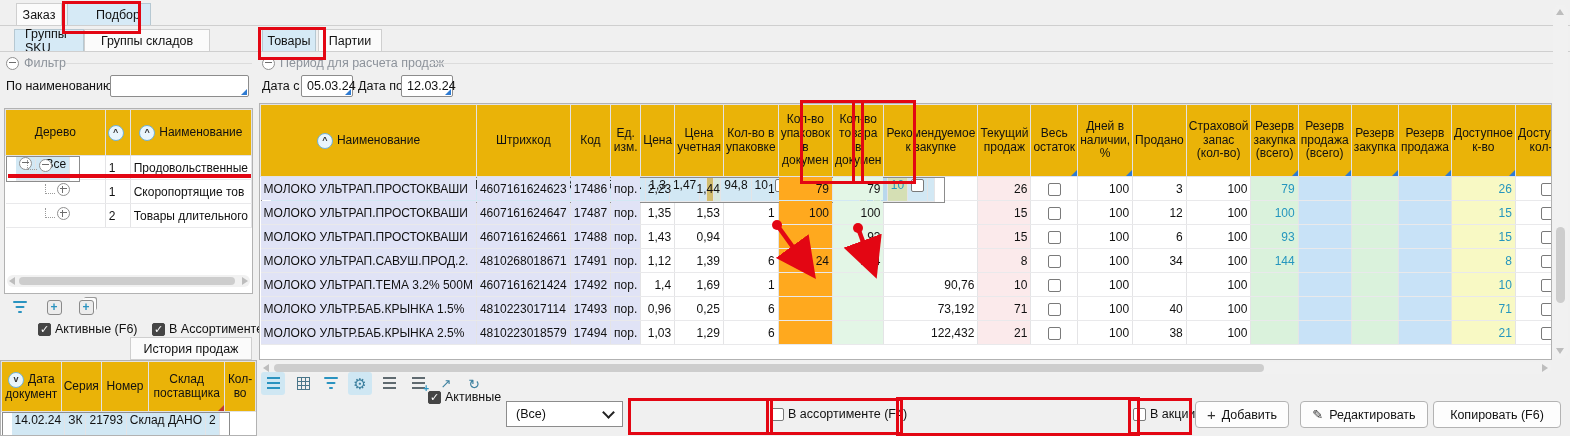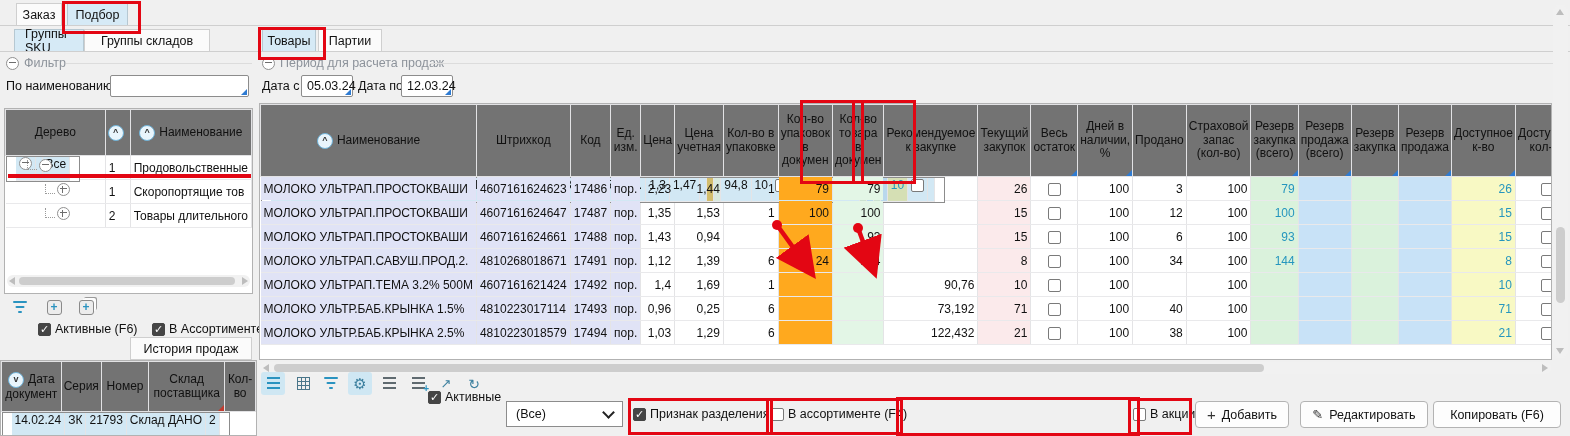--- a/index.html
+++ b/index.html
@@ -18,21 +18,21 @@
   .circ{display:inline-block;width:11px;height:11px;border:1px solid #909090;border-radius:50%;position:relative;background:#fff;flex:0 0 auto;}
   .circ::after{content:"";position:absolute;left:2px;right:2px;top:4px;height:1px;background:#6e6e6e;}
   .circ.plus::before{content:"";position:absolute;top:2px;bottom:2px;left:4px;width:1px;background:#6e6e6e;}
   
   .inputbox{position:absolute;background:#fff;border:1px solid #8c8c8c;border-radius:2px;box-sizing:border-box;
             display:flex;align-items:center;padding:0 5px;font-size:12.5px;}
   .inputbox::after{content:"";position:absolute;right:1px;bottom:1px;border-left:6px solid transparent;border-bottom:6px solid #2e7bd2;}
   
   .tblwrap{position:absolute;background:#fff;border:1px solid #b2b2b2;overflow:hidden;box-sizing:border-box;}
   table.grid{border-collapse:collapse;table-layout:fixed;background:#fff;}
-  table.grid th{font-weight:400;font-size:12px;background:#737373;border:1px solid #e2e2e4;
+  table.grid th{font-weight:400;font-size:12px;background:#eab308;border:1px solid #e2e2e4;
                 text-align:center;vertical-align:middle;padding:1px 2px;position:relative;overflow:hidden;line-height:1.15;}
   table.grid td{font-size:12px;height:23px;padding:0 3px;border-right:1px solid #e4e4e6;border-bottom:1px solid #e9e9eb;
                 white-space:nowrap;overflow:hidden;position:relative;}
   td.al{text-align:left}td.ar{text-align:right}
   .c-lav{background:#e0e3f6;}
   .c-orange{background:#ffa91e;}
   .c-green{background:#e3f6e6;}
   .c-pink{background:#fbeaeb;}
   .c-resg{background:#daf2dc;color:#2596be;}
   .c-resb{background:#c8e2f7;color:#2596be;}
@@ -95,21 +95,21 @@
   .guide{display:inline-block;width:9px;height:9px;border-left:1px dotted #9a9a9a;border-bottom:1px dotted #9a9a9a;margin:0 2px 6px 0;vertical-align:middle;}
 </style>
 </head>
 <body>
 
 <div class="app">
 
   <div class="tab" style="left:16px;top:3px;width:46px;">
       <span>Заказ</span>
     </div>
-  <div class="tab active" style="left:67px;top:3px;width:61px;">
+  <div class="tab active" style="left:67px;top:3px;width:84px;justify-content:flex-end;">
       <span>Подбор</span>
     </div>
   <div class="hline" style="top:25px;"></div>
 
   <div class="tab active" style="left:14px;top:29px;width:70px;">
       <span>Группы SKU</span>
     </div>
   <div class="tab" style="left:84px;top:29px;width:126px;">
       <span>Группы складов</span>
     </div>
@@ -276,21 +276,21 @@
             <th><span class="sortc">^</span><span>Наименование</span></th>
             <th><span>Штрихкод</span></th>
             <th><span>Код</span></th>
             <th><span>Ед. изм.</span></th>
             <th><span>Цена</span></th>
             <th><span>Цена учетная</span></th>
             <th><span>Кол-во в упаковке</span></th>
             <th><span>Кол-во упаковок в докумен</span></th>
             <th><span>Кол-во товара в докумен</span></th>
             <th><span>Рекомендуемое к закупке</span></th>
-            <th><span>Текущий закупок</span></th>
+            <th><span>Текущий продаж</span></th>
             <th><span>Весь остаток</span><span class="tri"></span></th>
             <th><span>Дней в наличии, %</span><span class="tri"></span></th>
             <th><span>Продано</span></th>
             <th><span>Страховой запас (кол-во)</span></th>
             <th><span>Резерв закупка (всего)</span><span class="tri"></span></th>
             <th><span>Резерв продажа (всего)</span><span class="tri"></span></th>
             <th><span>Резерв закупка</span><span class="tri"></span></th>
             <th><span>Резерв продажа</span><span class="tri"></span></th>
             <th><span>Доступное к-во</span><span class="tri"></span></th>
             <th><span>Доступное кол-во</span></th>
@@ -528,24 +528,20 @@
       <span class="glyph" style="font-size:14px;">↻</span>
     </div>
 
   <div class="cbl" style="left:428px;top:384px;">
     <span class="cbx on"></span>
     <span>Активные</span>
   </div>
   <div class="sel" style="left:506px;top:401px;width:117px;">
     <span>(Все)</span>
     <span class="chev"></span>
-  </div>
-  <div class="cbl" style="left:633px;top:401px;">
-    <span class="cbx on"></span>
-    <span>Признак разделения</span>
   </div>
   <div class="cbl" style="left:771px;top:401px;">
     <span class="cbx"></span>
     <span>В ассортименте (F4)</span>
   </div>
   <div class="cbl" style="left:1133px;top:401px;">
     <span class="cbx"></span>
     <span>В акции</span>
   </div>
   <div class="btn" style="left:1195px;top:401px;width:94px;">

